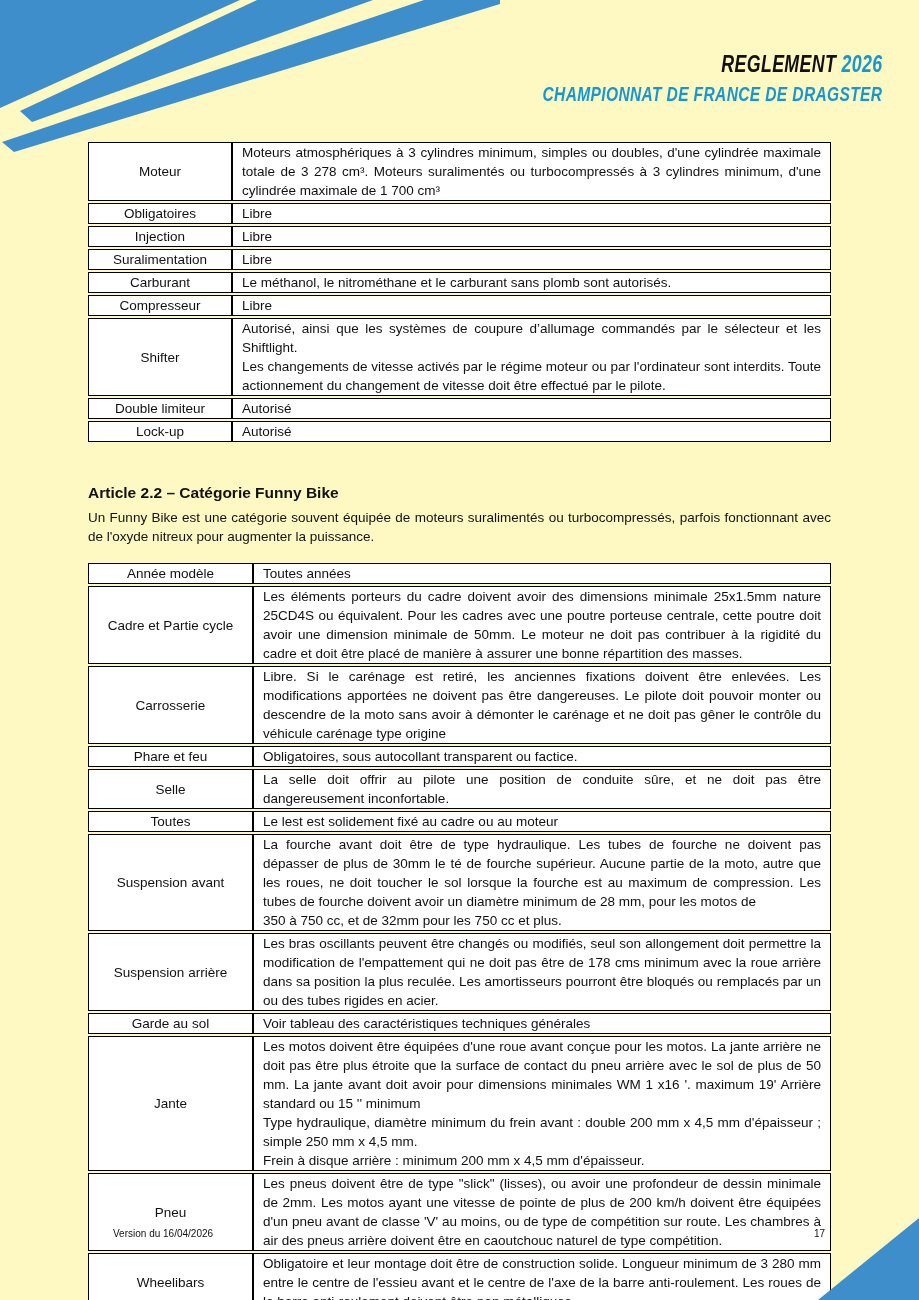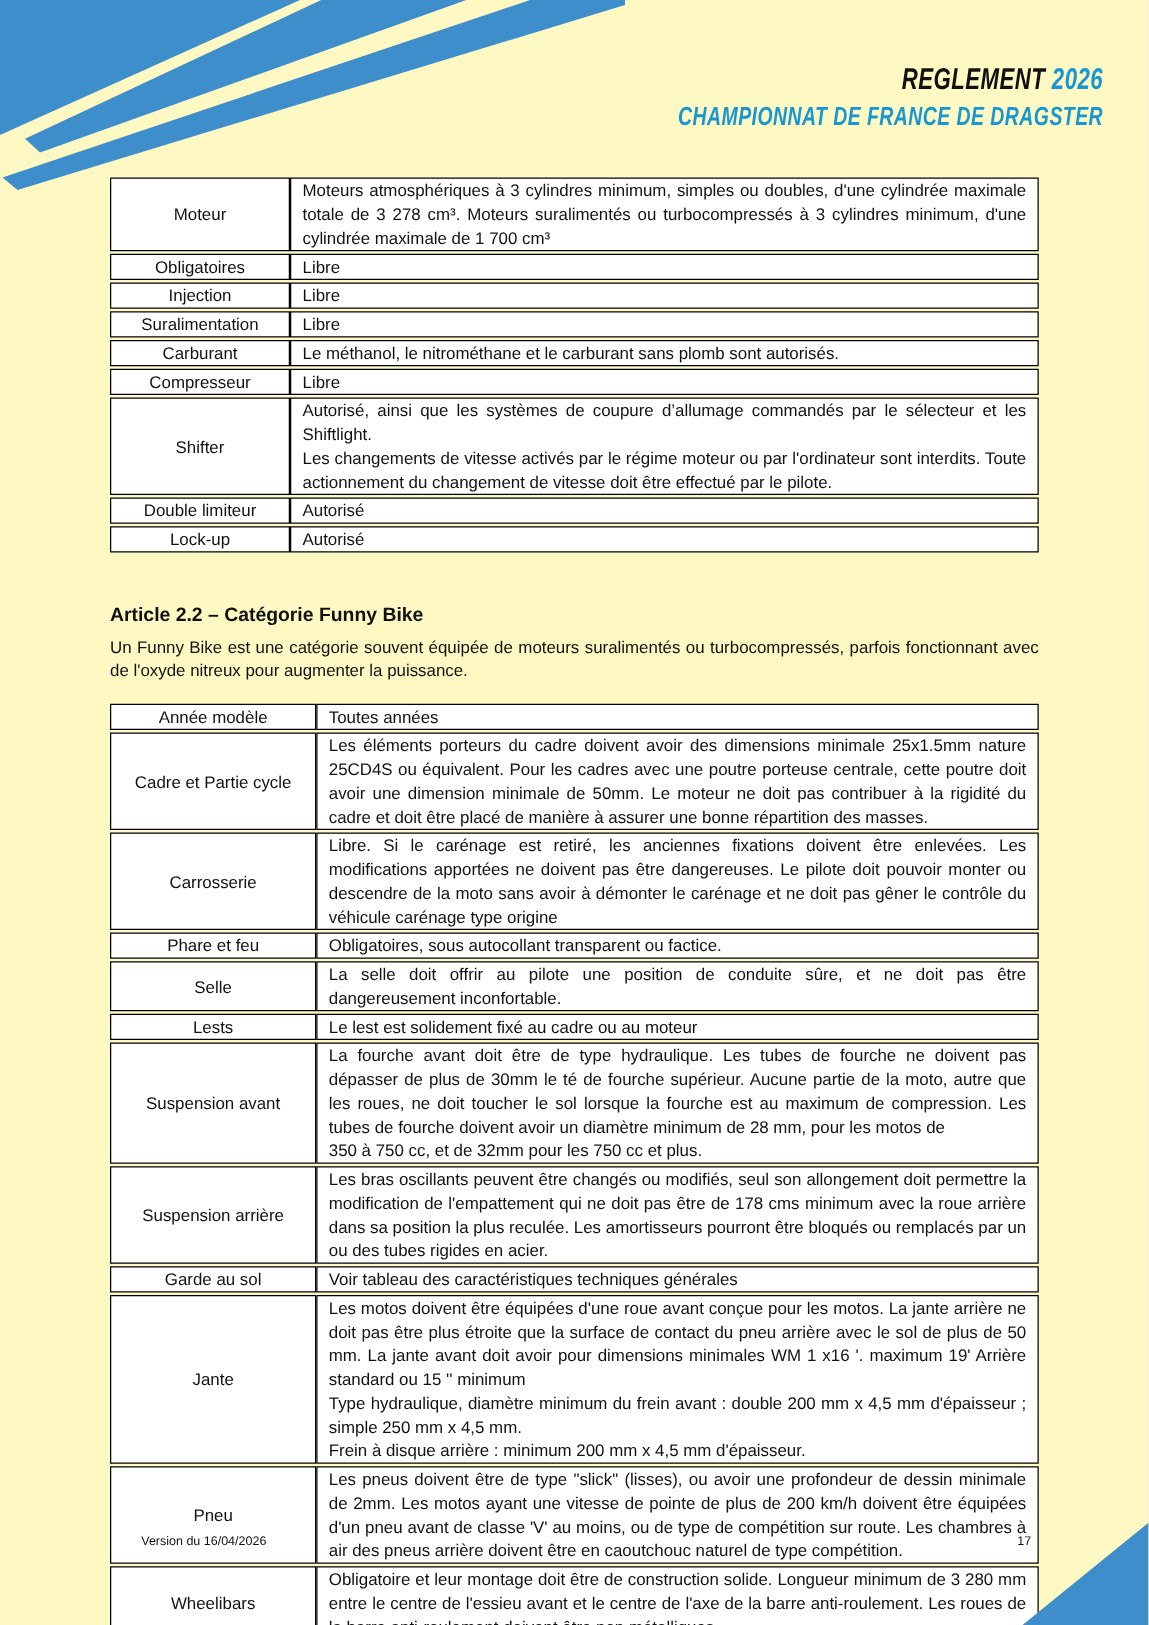--- a/index.html
+++ b/index.html
@@ -159,21 +159,21 @@
           </tr>
           <tr>
             <td class="lbl">Phare et feu</td>
             <td class="val">Obligatoires, sous autocollant transparent ou factice.</td>
           </tr>
           <tr>
             <td class="lbl">Selle</td>
             <td class="val">La selle doit offrir au pilote une position de conduite sûre, et ne doit pas être dangereusement inconfortable.</td>
           </tr>
           <tr>
-            <td class="lbl">Lests</td>
+            <td class="lbl">Toutes</td>
             <td class="val">Le lest est solidement fixé au cadre ou au moteur</td>
           </tr>
           <tr>
             <td class="lbl">Suspension avant</td>
             <td class="val">La fourche avant doit être de type hydraulique. Les tubes de fourche ne doivent pas dépasser de plus de 30mm le té de fourche supérieur. Aucune partie de la moto, autre que les roues, ne doit toucher le sol lorsque la fourche est au maximum de compression. Les tubes de fourche doivent avoir un diamètre minimum de 28 mm, pour les motos de
 350 à 750 cc, et de 32mm pour les 750 cc et plus.</td>
           </tr>
           <tr>
             <td class="lbl">Suspension arrière</td>
             <td class="val">Les bras oscillants peuvent être changés ou modifiés, seul son allongement doit permettre la modification de l'empattement qui ne doit pas être de 178 cms minimum avec la roue arrière dans sa position la plus reculée. Les amortisseurs pourront être bloqués ou remplacés par un ou des tubes rigides en acier.</td>

